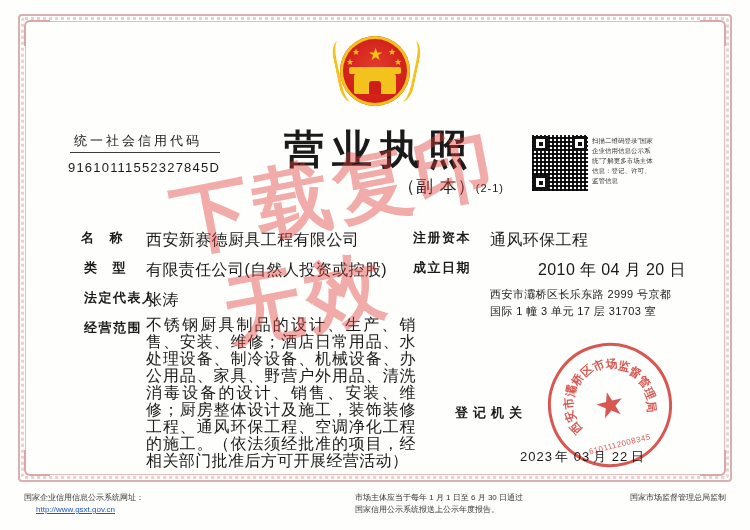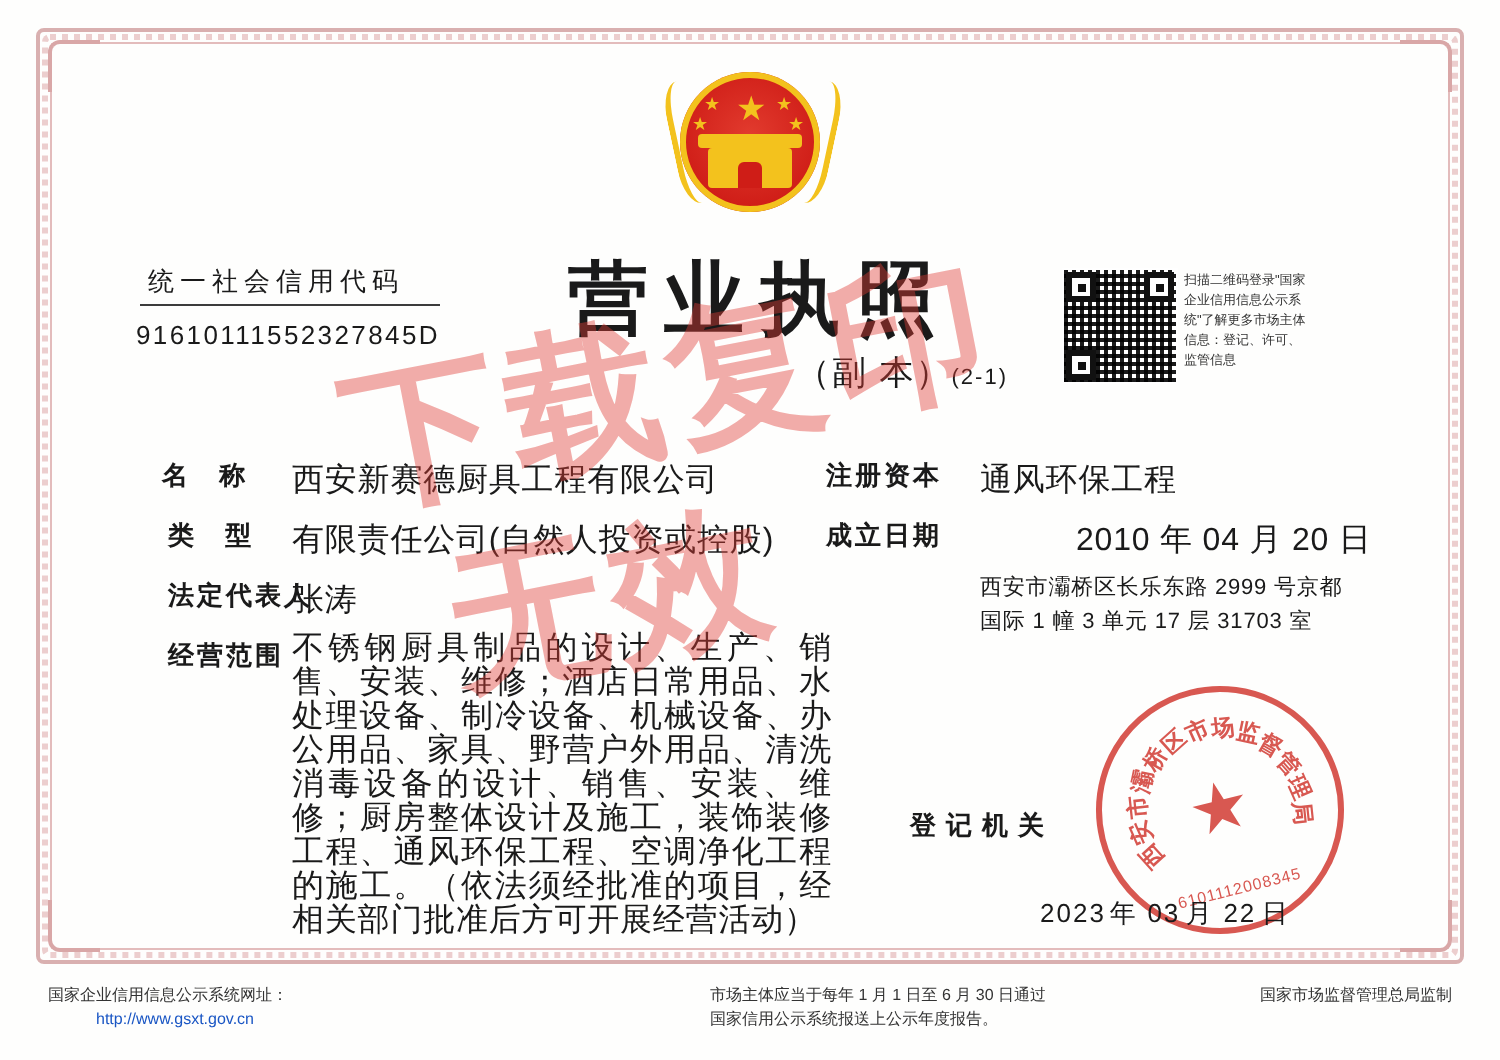--- a/index.html
+++ b/index.html
@@ -425,21 +425,21 @@
   </div>
 
   <div class="watermark">
     <span>下载复印</span>
     <span class="l2">无效</span>
   </div>
 
   <div class="footer">
     <div class="fl">
       <div>国家企业信用信息公示系统网址：</div>
-      <div style="color:#1a56c4;margin-left:24px;">http://www.gsxt.gov.cn</div>
+      <div style="color:#1a56c4;text-decoration:underline;margin-left:12px;">http://www.gsxt.gov.cn</div>
     </div>
     <div class="fc">
       <div>市场主体应当于每年 1 月 1 日至 6 月 30 日通过</div>
       <div>国家信用公示系统报送上公示年度报告。</div>
     </div>
     <div class="fr">
       <div>国家市场监督管理总局监制</div>
     </div>
   </div>
 

